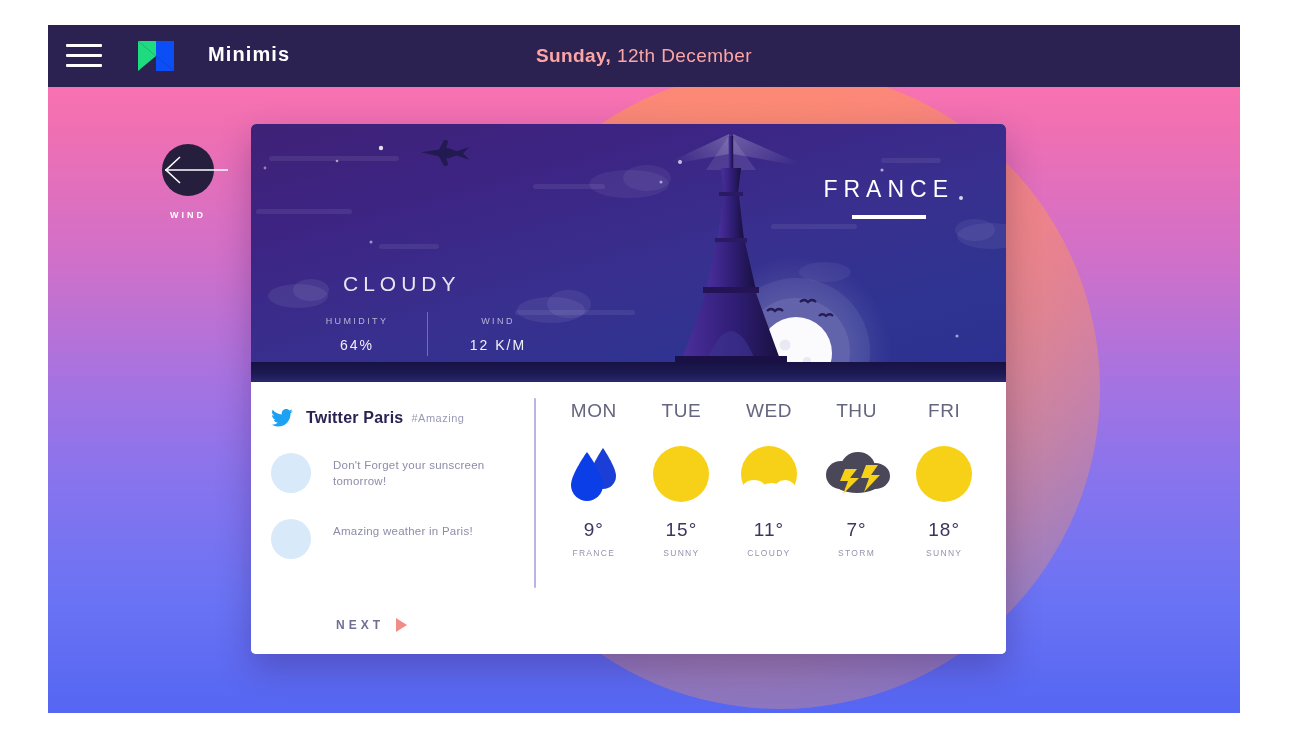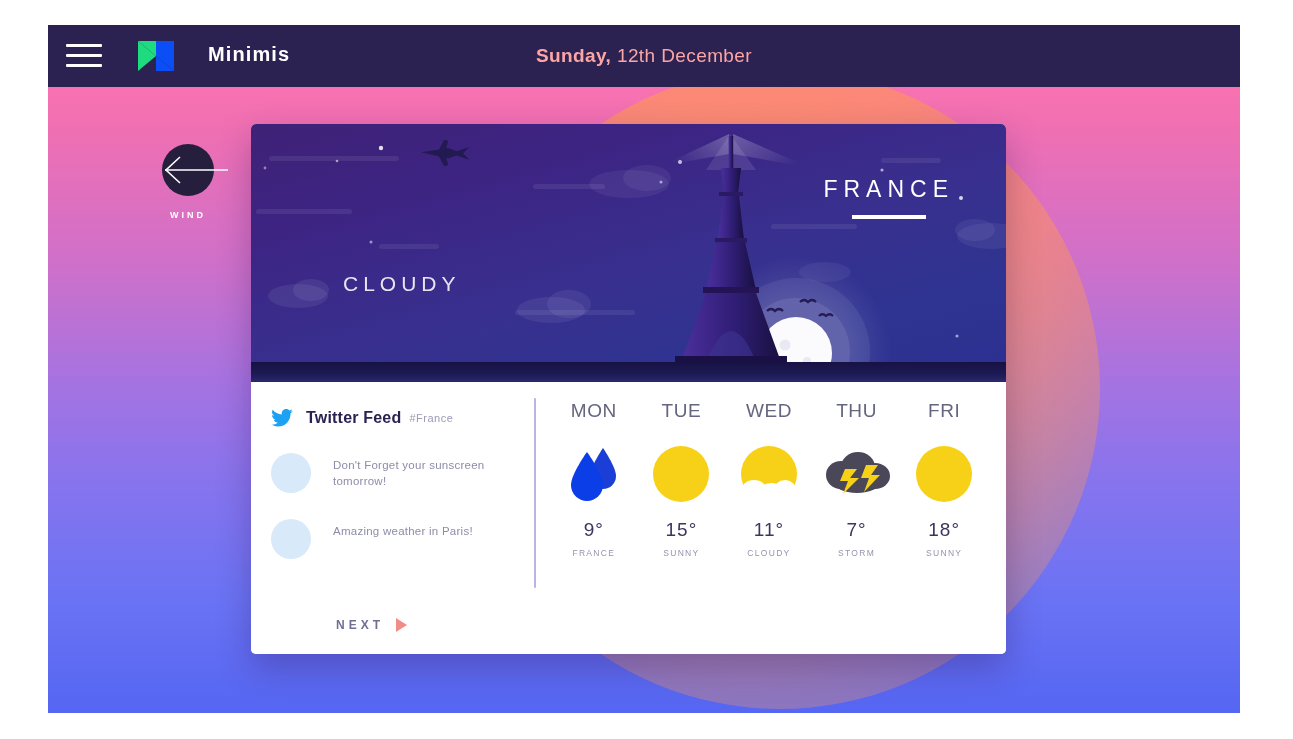--- a/index.html
+++ b/index.html
@@ -404,38 +404,49 @@
         <div class="cloudstreak" style="left:5px;   top:85px;  width:96px;"></div>
         <div class="cloudstreak" style="left:282px; top:60px;  width:72px;"></div>
         <div class="cloudstreak" style="left:128px; top:120px; width:60px;"></div>
         <div class="cloudstreak" style="left:264px; top:186px; width:120px;"></div>
         <div class="cloudstreak" style="left:520px; top:100px; width:86px;"></div>
         <div class="cloudstreak" style="left:630px; top:34px;  width:60px;"></div>
 
 
         <div id="condition">CLOUDY</div>
 
+        <div id="metrics">
+          <div class="metric">
+            <div class="mlabel">HUMIDITY</div>
+            <div class="mvalue">64%</div>
+          </div>
+          <div id="metricsep"></div>
+          <div class="metric">
+            <div class="mlabel">WIND</div>
+            <div class="mvalue">12 K/M</div>
+          </div>
+        </div>
 
         <div id="country">
           <div id="countryname">FRANCE</div>
           <div id="countryrule"></div>
         </div>
       </div>
 
       <div id="groundband"></div>
 
       <div id="panel">
 
         <div id="twitterside">
           <div id="twitterhead">
             <svg id="twitterbirdsvg" width="22" height="18" viewBox="0 0 24 20">
               <path fill="#1da1f2" d="M24 2.3a9.8 9.8 0 0 1-2.8.8A4.9 4.9 0 0 0 23.3.4a9.7 9.7 0 0 1-3.1 1.2A4.9 4.9 0 0 0 11.8 6 13.9 13.9 0 0 1 1.7.9 4.9 4.9 0 0 0 3.2 7.4 4.8 4.8 0 0 1 1 6.8v.1a4.9 4.9 0 0 0 3.9 4.8 4.9 4.9 0 0 1-2.2.1 4.9 4.9 0 0 0 4.6 3.4A9.9 9.9 0 0 1 0 17.3a13.9 13.9 0 0 0 7.5 2.2c9.1 0 14-7.5 14-14v-.7A10 10 0 0 0 24 2.3z"></path>
             </svg>
-            <div id="twittertitle">Twitter Feed</div>
-            <div id="twitterhash">#France</div>
+            <div id="twittertitle">Twitter Paris</div>
+            <div id="twitterhash">#Amazing</div>
           </div>
 
           <div class="tweet">
             <div class="avatar"></div>
             <div class="tweettext">Don't Forget your sunscreen tomorrow!</div>
           </div>
 
           <div class="tweet">
             <div class="avatar"></div>
             <div class="tweettext">Amazing weather in Paris!</div>

